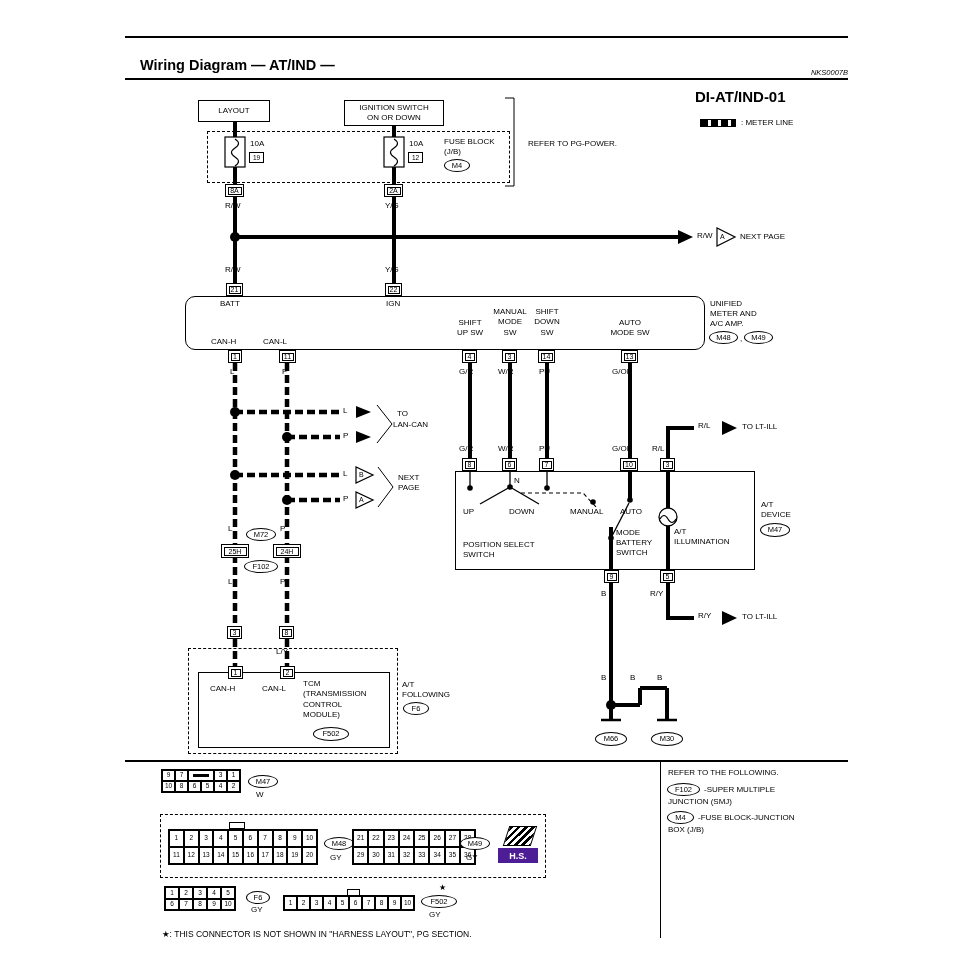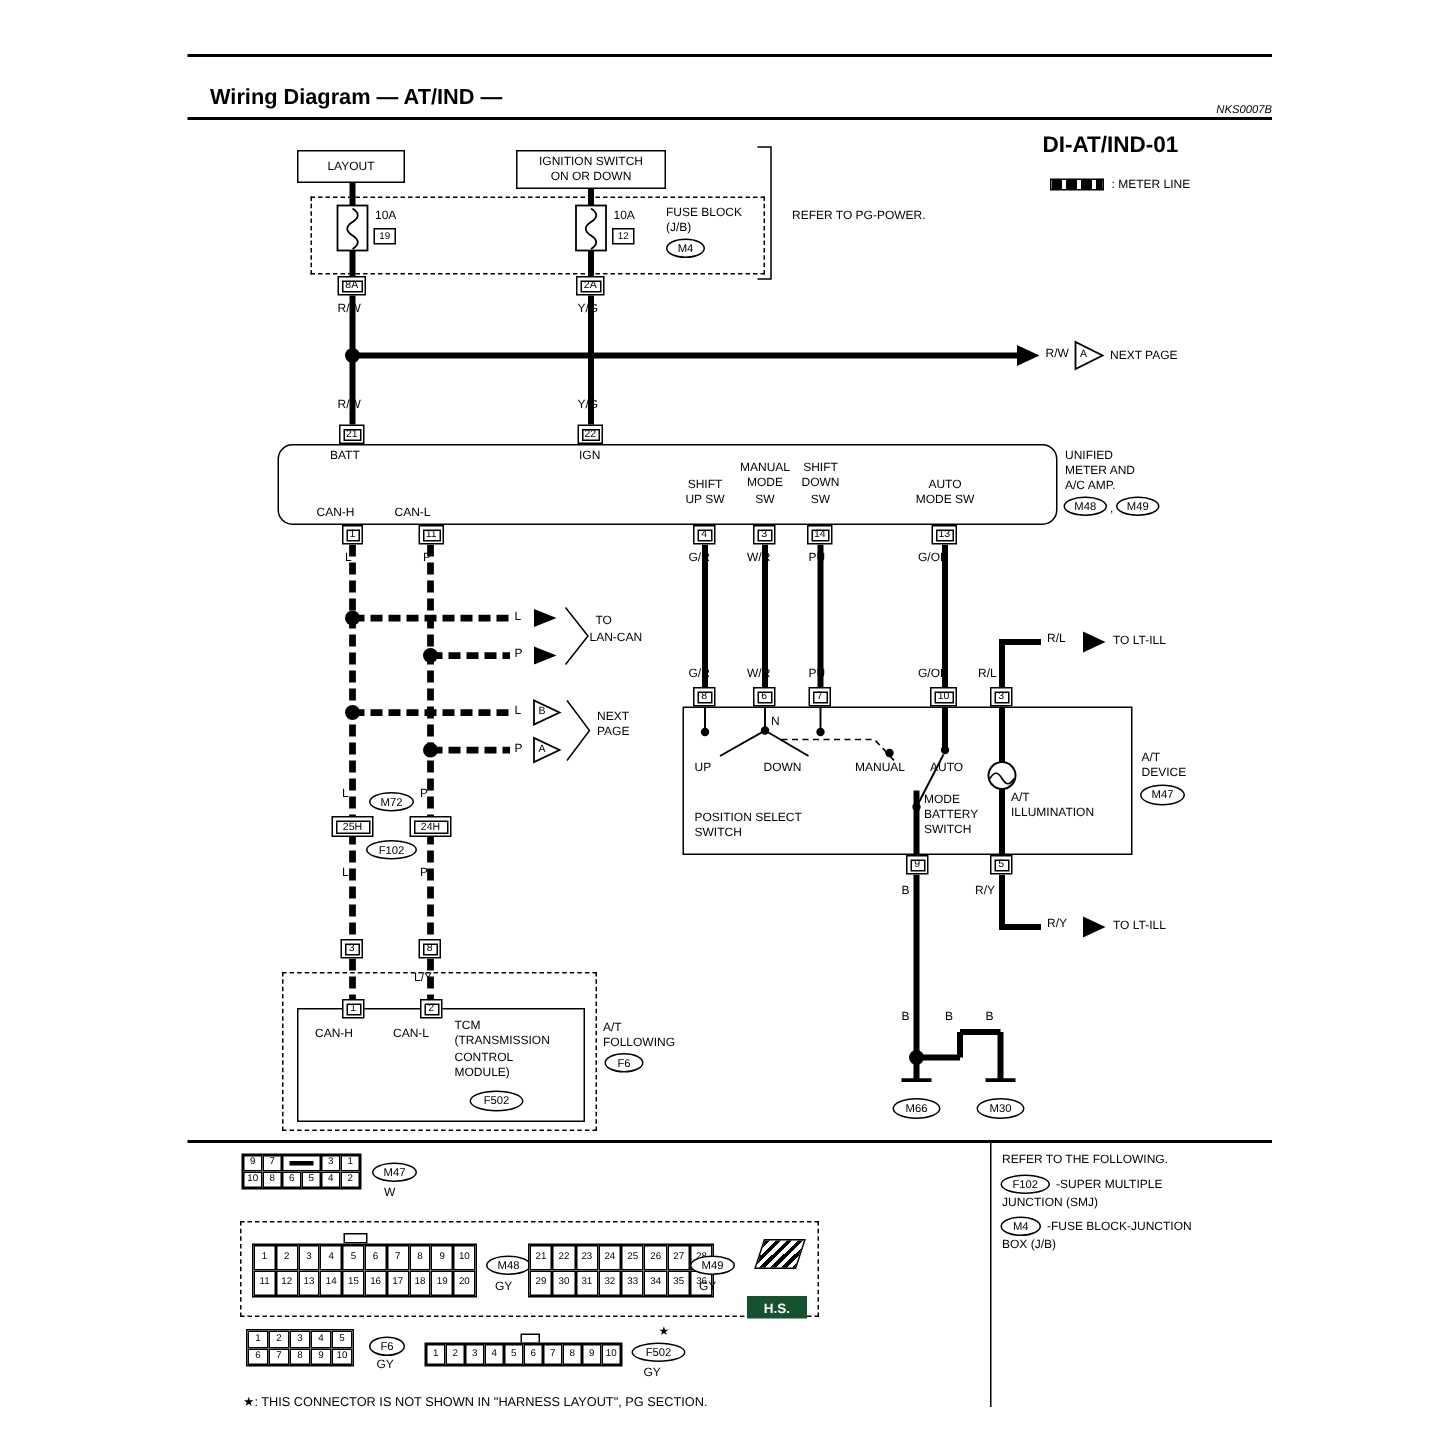--- a/index.html
+++ b/index.html
@@ -29,21 +29,21 @@
   .g47 .cell { width:13px; height:11px; }
   .g47 .keycell { width:26px; }
   .g47 .keycell i { display:block; width:16px; height:3px; background:#000; }
   .g48 .cell { width:14.8px; height:17px; }
   .g49 .cell { width:15.3px; height:17px; }
   .gf6 .cell { width:14px; height:11.5px; }
   .gf502 .cell { width:13px; height:13.5px; }
   .tab { position:absolute; border:1.2px solid #000; background:#fff; }
   .legendbar { position:absolute; width:36px; height:8px; border:1px solid #000; background:repeating-linear-gradient(90deg,#000 0 7px,#fff 7px 10px); }
   .hs-hatch { width:28px; height:20px; border:1px solid #000; margin-left:8px; transform:skewX(-18deg); background:repeating-linear-gradient(125deg,#000 0 3px,#fff 3px 6px); }
-  .hs-label { width:40px; height:15px; margin-top:18px; background:#14532d; color:#fff; font-weight:bold; font-size:9px; display:flex; align-items:center; justify-content:center; }
+  .hs-label { width:40px; height:15px; margin-top:2px; background:#4c1d95; color:#fff; font-weight:bold; font-size:9px; display:flex; align-items:center; justify-content:center; }
   .t-main { position:absolute; left:0; width:970px; text-align:center; font-weight:bold; font-size:15px; }
   .t-sec  { position:absolute; font-weight:bold; font-size:14.5px; }
   .t-id   { position:absolute; font-weight:bold; font-size:15px; }
   .t-code { position:absolute; font-size:7.5px; font-style:italic; }
 </style>
 </head>
 <body>
 
 <div class="page">
 

